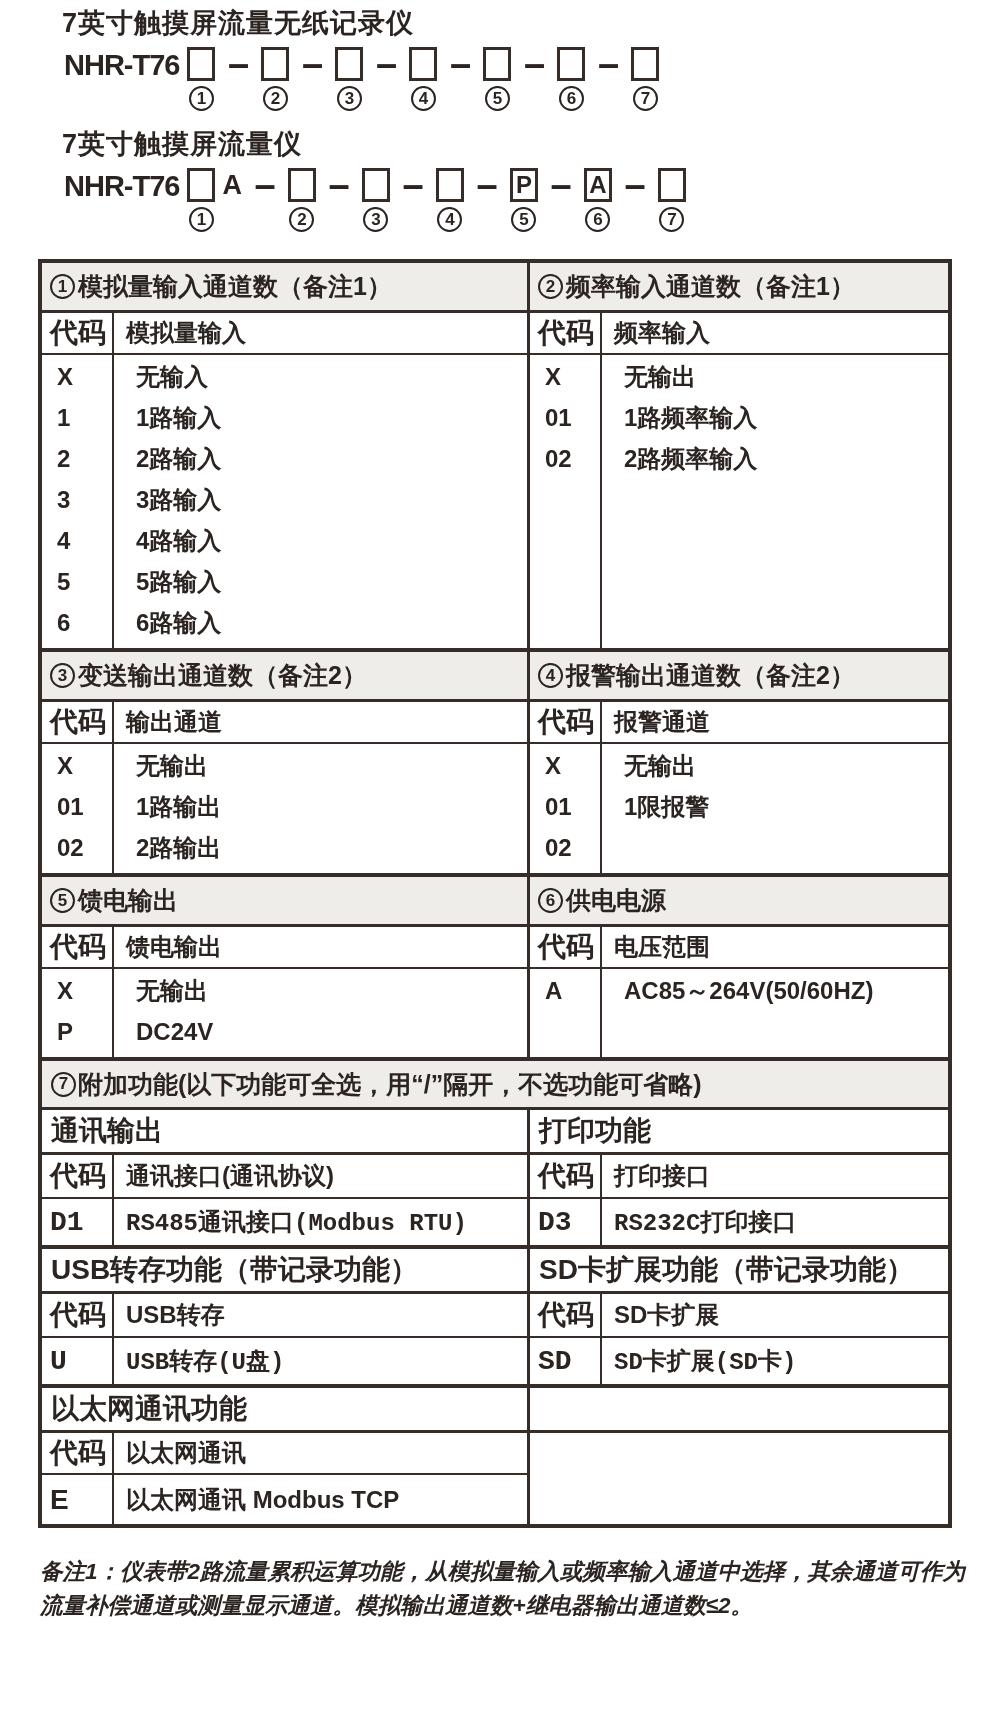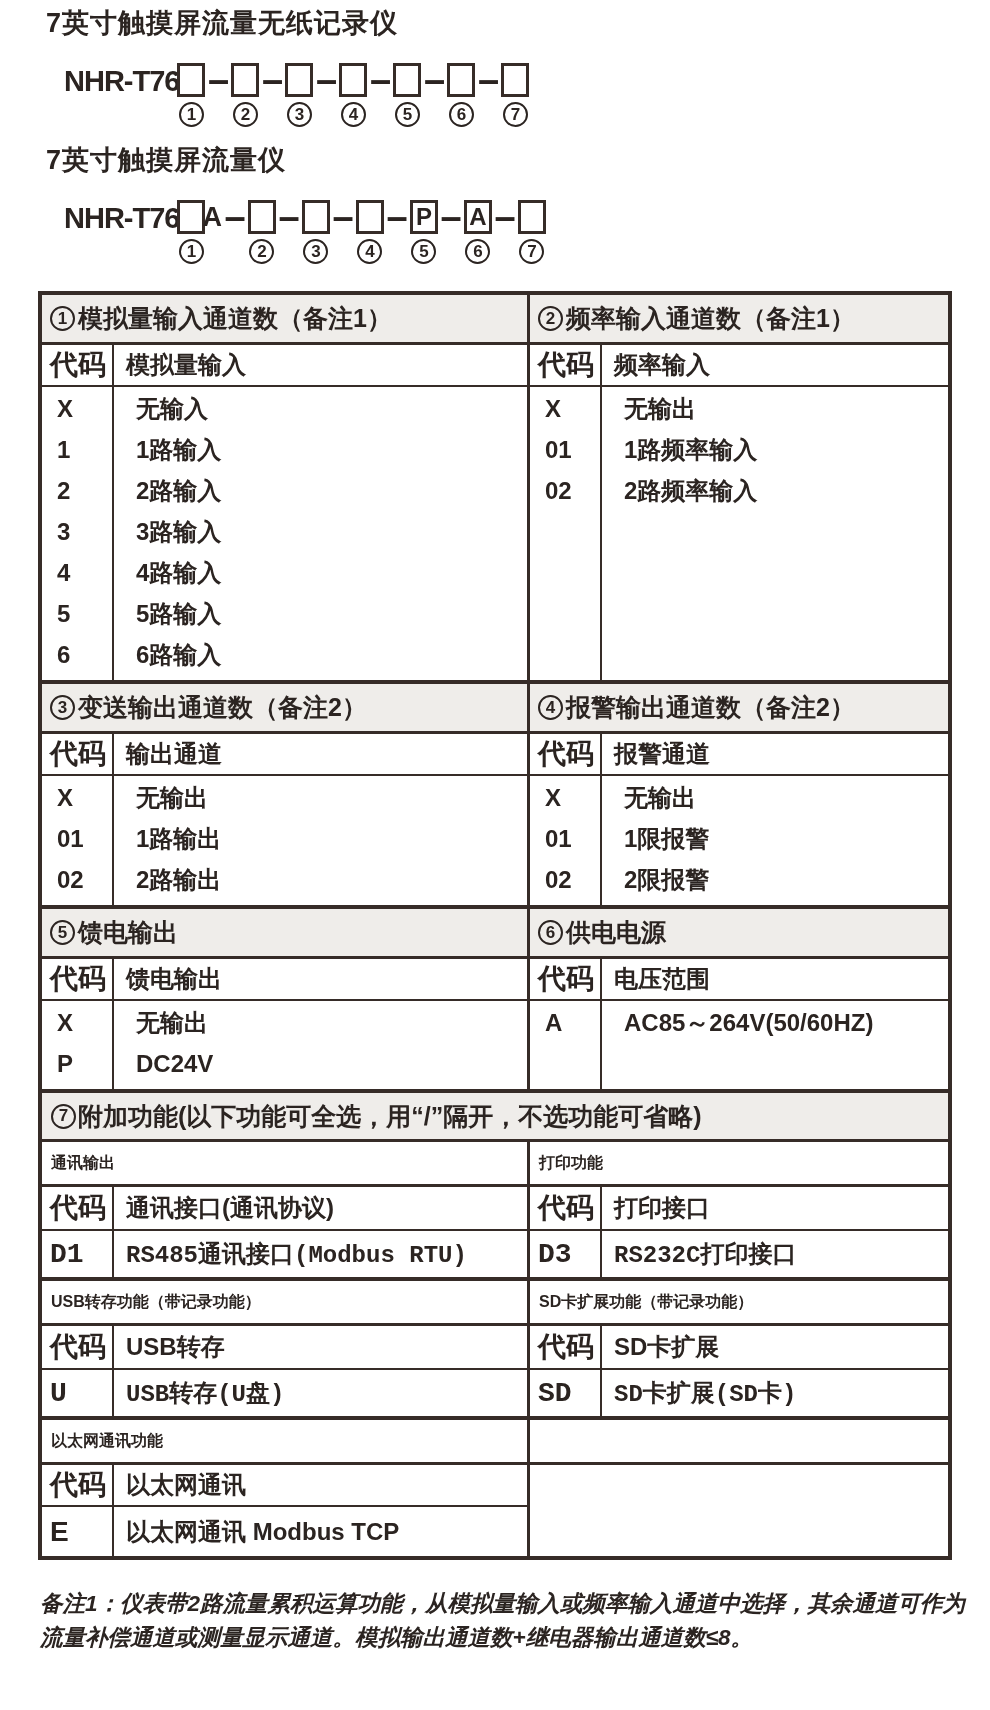--- a/index.html
+++ b/index.html
@@ -13,30 +13,30 @@
   body{
     width:990px;min-height:1710px;
     font-family:"Liberation Sans","DejaVu Sans",sans-serif;
     color:var(--ink);
     background:var(--bg);
   }
   .page{padding:6px 0 0 38px;}
 
   
   .doc-title{
-    margin-left:8px;
+    margin-left:24px;
     font-size:27px;font-weight:700;line-height:34px;
     letter-spacing:1px;
   }
   .doc-title.second{margin-top:16px;}
 
   
   .model-row{
-    margin-top:23px;margin-left:26px;
-    display:flex;align-items:flex-start;text-align:right;
+    margin-top:7px;margin-left:26px;
+    display:flex;align-items:flex-start;column-gap:10px;text-align:right;
   }
   .model-prefix{
     font-size:29px;font-weight:700;line-height:36px;
     letter-spacing:-1px;margin-right:-2px;white-space:nowrap;
   }
   .model-slot{display:inline-flex;flex-direction:column;align-items:center;row-gap:5px;}
   .code-box{
     width:28px;height:34px;border:3px solid var(--bd);
     display:flex;align-items:center;justify-content:center;
     font-size:24px;font-weight:700;background:#fff;
@@ -94,21 +94,21 @@
   
   .s7-header{
     border-top:4px solid var(--bd);border-bottom:3px solid var(--bd);
     background:var(--hdr);
     min-height:53px;display:flex;align-items:center;
     padding:0 9px;font-size:25px;font-weight:700;white-space:nowrap;
   }
   .s7-header .pos-circle{margin-right:2px;}
   .row7{display:grid;grid-template-columns:488px 1fr;}
   .row7 .hcell{display:flex;align-items:center;padding-left:9px;
-    font-size:16px;font-weight:700;white-space:nowrap;}
+    font-size:28px;font-weight:700;white-space:nowrap;}
   .row7 .hcell.left{border-right:3px solid var(--bd);}
   .row7.subhead .hcell{min-height:42px;}
   .row7.t2{border-top:2px solid var(--bd);}
   .row7.t3{border-top:3px solid var(--bd);}
   .row7.t4{border-top:4px solid var(--bd);}
   .row7 .half{min-height:42px;flex-direction:row;display:flex;}
   .row7.datarow .half{min-height:46px;font-family:Liberation Mono, monospace;}
   .row7 .cc,.row7 .dd{border-bottom:none;}
   .eth-left-codehead{display:flex;border-bottom:2px solid var(--bd);min-height:42px;}
   .eth-left-data{display:flex;min-height:49px;}
@@ -293,21 +293,20 @@
         </div>
         <div class="sec-body">
           <div class="ccol">
             <div class="crow">X</div>
             <div class="crow">01</div>
             <div class="crow">02</div>
           </div>
           <div class="dcol">
             <div class="crow">无输出</div>
             <div class="crow">1限报警</div>
-            <div class="crow">2限报警</div>
           </div>
         </div>
       </div>
     </div>
 
     <div class="band sep">
       <div class="half left">
         <div class="sec-header">
           <span class="pos-circle">5</span>
           <span>馈电输出</span>
@@ -417,16 +416,16 @@
           <div class="dd">以太网通讯 Modbus TCP</div>
         </div>
       </div>
       <div class="empty-cell"></div>
     </div>
 
   </div>
 
   <div class="notes">
     <div class="note-line">备注1：仪表带2路流量累积运算功能，从模拟量输入或频率输入通道中选择，其余通道可作为</div>
-    <div class="note-line">流量补偿通道或测量显示通道。模拟输出通道数+继电器输出通道数≤8。</div>
+    <div class="note-line">流量补偿通道或测量显示通道。模拟输出通道数+继电器输出通道数≤2。</div>
   </div>
 
 </div>
 
 </body></html>

